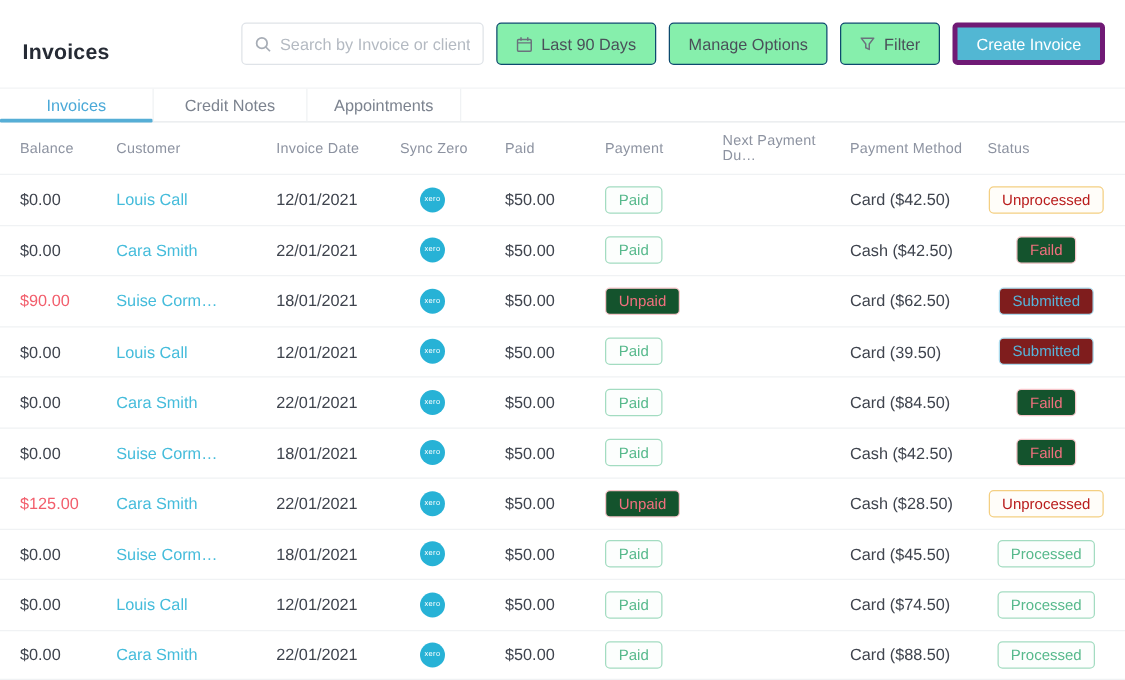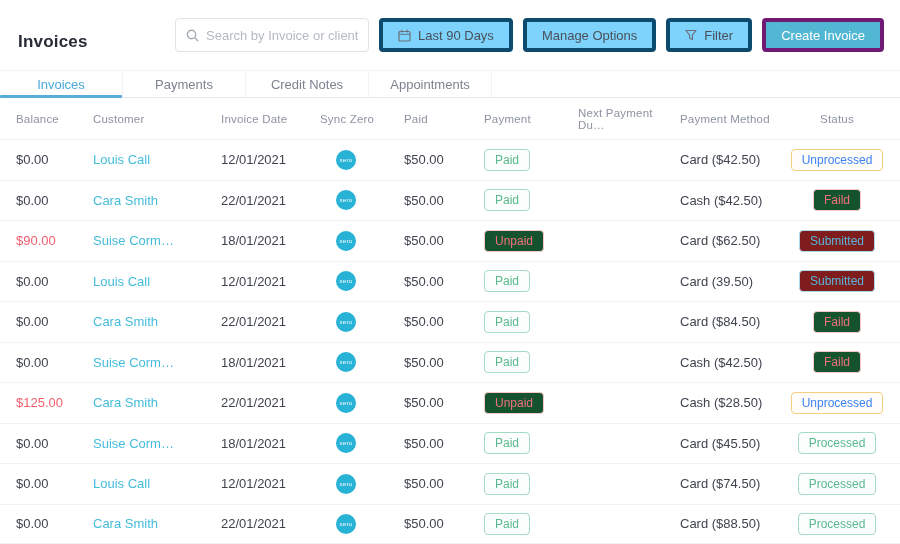--- a/index.html
+++ b/index.html
@@ -10,21 +10,21 @@
   .topbar { height:70px; display:flex; align-items:center; padding:0 16px 0 18px; }
   .page-title { font-size:17px; font-weight:bold; color:#262b35; letter-spacing:.2px; margin-top:14px; }
   .topbar .spacer { flex:1; }
   .controls { display:flex; align-items:center; gap:10px; }
   .search-box { display:flex; align-items:center; gap:7px; width:194px; height:34px;
     border:1px solid #dfe3e8; border-radius:4px; padding:0 10px; background:#fff; }
   .search-box input { border:none; outline:none; width:100%; font-size:13px;
     font-family:"Liberation Sans", sans-serif; color:#4a5059; }
   .search-box input::placeholder { color:#b4bac2; }
   .btn { display:flex; align-items:center; gap:7px; height:34px; padding:0 15px;
-    background:#7dd3fc; border:4px solid #0c4a6e; border-radius:4px; font-size:13px;
+    background:#86efac; border:1px solid #0c4a6e; border-radius:4px; font-size:13px;
     color:#4a5059; cursor:pointer; font-family:"Liberation Sans", sans-serif; }
   .btn svg { flex:none; }
   .btn-primary { background:#52b7d3; border:4px solid #701a75; color:#fff; font-size:13px; }
 
   
   .tabs { display:flex; height:28px; border-bottom:1px solid #e6e9ec; border-top:1px solid #f2f4f5; }
   .tab { width:123px; display:flex; align-items:center; justify-content:center;
     font-size:13px; color:#7c838f; cursor:pointer; position:relative; border-right:1px solid #f0f2f4; }
   .tab.active { color:#4aa9d8; }
   .tab.active::after { content:""; position:absolute; left:0; right:0; bottom:-1px; height:3px;
@@ -40,21 +40,21 @@
   .cell-balance { color:#3f444e; }
   .cell-balance.neg { color:#f25e6c; }
   .cell-customer { color:#45bcdb; cursor:pointer; }
   .sync-badge { width:20px; height:20px; margin-left:16px; border-radius:50%; background:#27b2d6;
     color:#fff; font-size:6px; display:flex; align-items:center; justify-content:center;
     text-transform:lowercase; letter-spacing:.3px; }
   .pill { display:inline-block; padding:3px 10px; font-size:12px; border-radius:4px;
     border:1px solid; background:#fff; cursor:default; white-space:nowrap; }
   .pill-green  { color:#57b98c; border-color:#a3dcc1; background:#fcfefd; }
   .pill-red    { color:#f1707e; border-color:#f7c6cb; background:#14532d;text-align:center; }
-  .pill-orange { color:#3b82f6; border-color:#f4cf82; background:#fffdf9; }
+  .pill-orange { color:#b91c1c; border-color:#f4cf82; background:#fffdf9; }
   .pill-blue   { color:#57b4da; border-color:#abdaec; background:#7f1d1d; }
   .cell-status { text-align:center; }
   .cell-next { color:#3f444e; }
 </style>
 </head>
 <body>
 
 <div class="topbar">
   <div class="page-title">Invoices</div>
   <div class="spacer"></div>
@@ -94,40 +94,37 @@
       <span>Create Invoice</span>
     </button>
   </div>
 </div>
 
 <div class="tabs">
   <div class="tab active">
       <span>Invoices</span>
     </div>
   <div class="tab">
-      <span>Payments</span>
-    </div>
-  <div class="tab">
       <span>Credit Notes</span>
     </div>
   <div class="tab">
       <span>Appointments</span>
     </div>
 </div>
 
 <div class="grid-row thead">
   <div class="th">Balance</div>
   <div class="th">Customer</div>
   <div class="th">Invoice Date</div>
   <div class="th">Sync Zero</div>
   <div class="th">Paid</div>
   <div class="th">Payment</div>
   <div class="th">Next Payment Du…</div>
   <div class="th">Payment Method</div>
-  <div class="th" style="text-align:center;">Status</div>
+  <div class="th" style="text-align:left;">Status</div>
 </div>
 
 <div>
   <div class="grid-row row">
     <div class="cell-balance">$0.00</div>
     <div class="cell-customer">Louis Call</div>
     <div>12/01/2021</div>
     <div>
         <div class="sync-badge">xero</div>
       </div>

